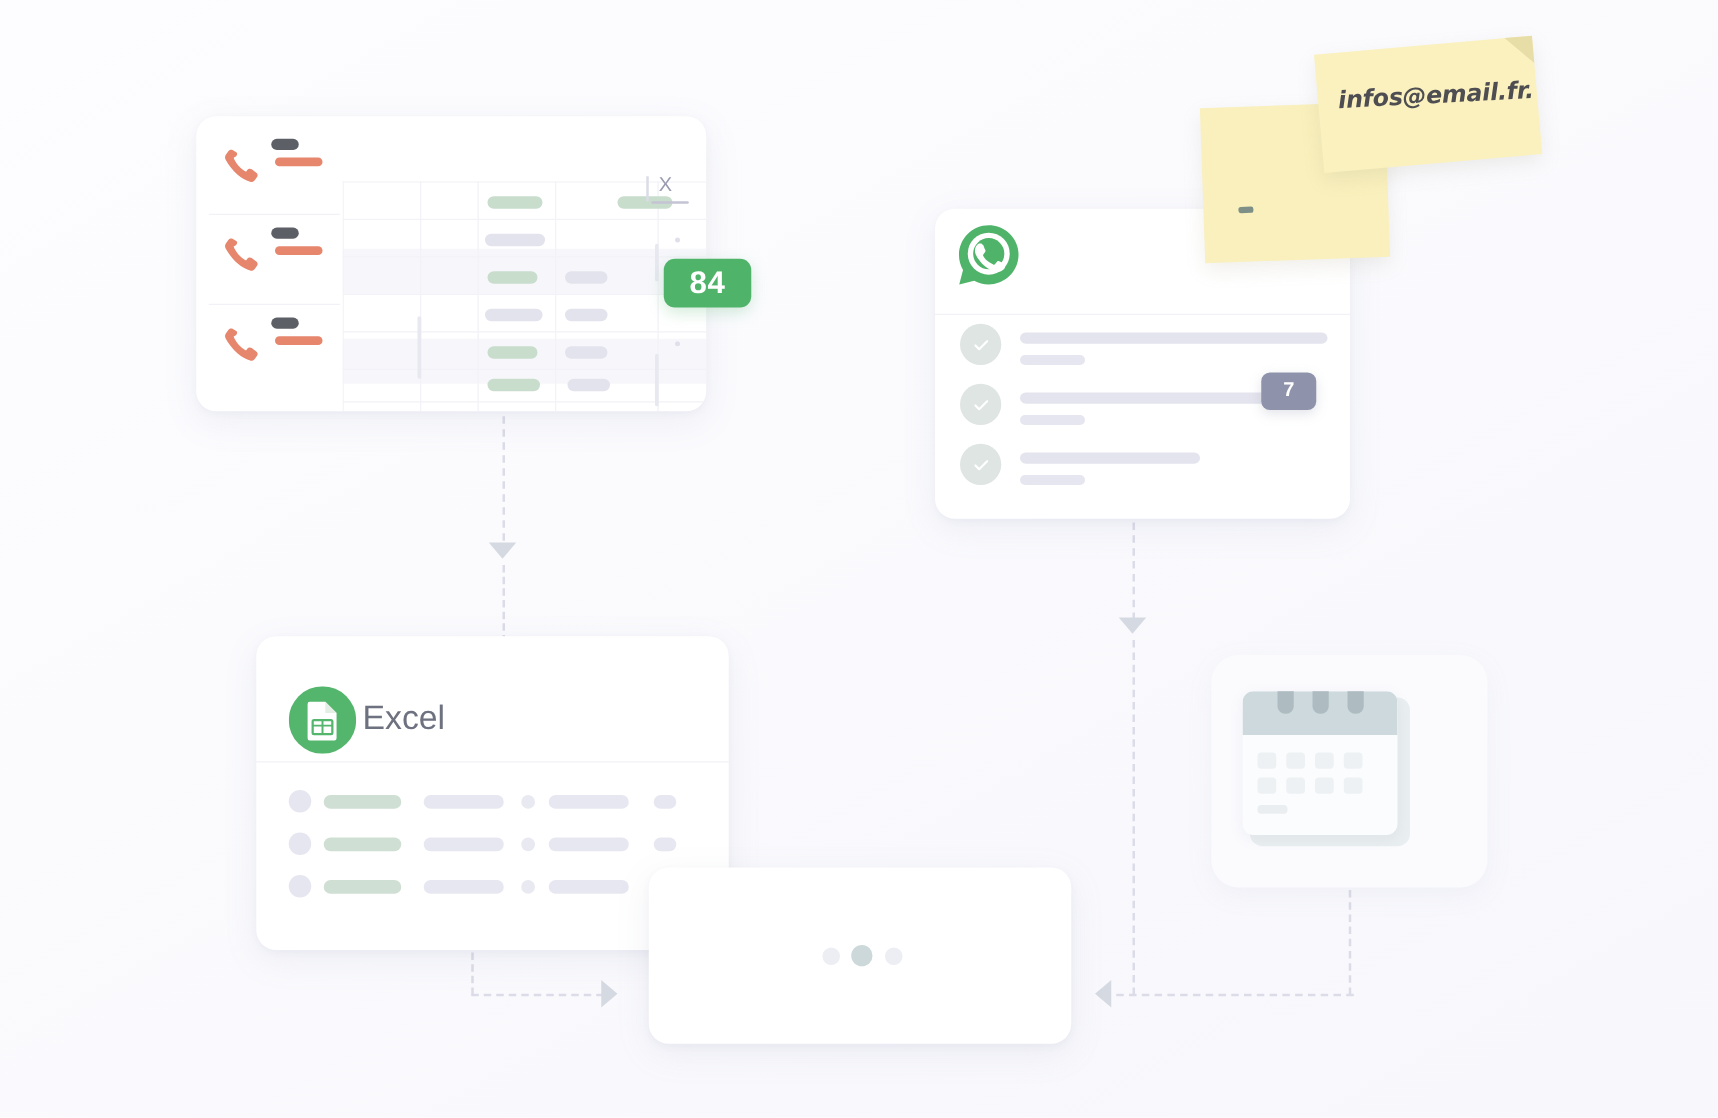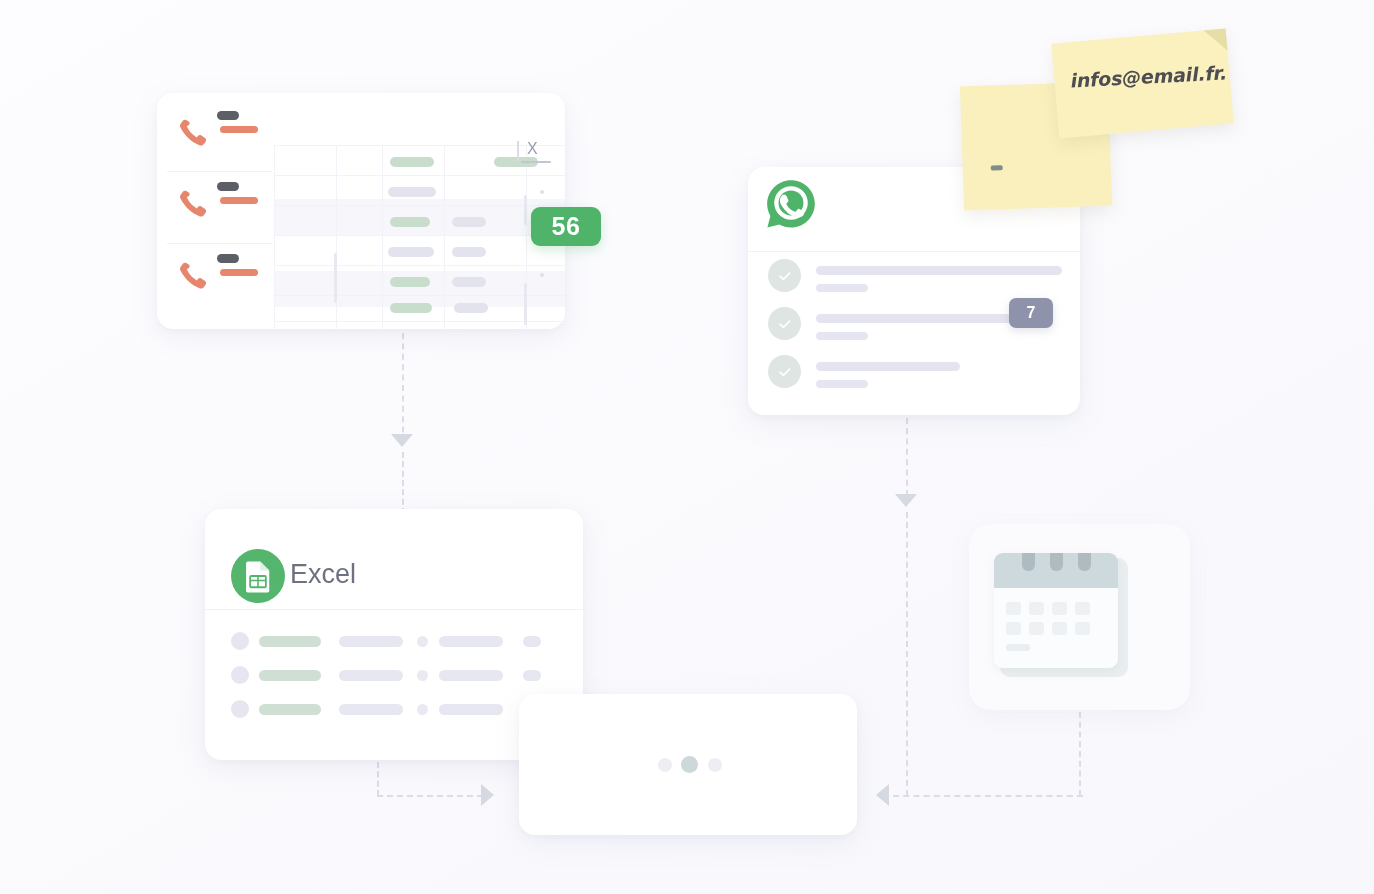--- a/index.html
+++ b/index.html
@@ -305,21 +305,21 @@
       <div class="tbar-v" style="left:60px; top:108px; height:50px;"></div>
       <div class="tbar-v" style="left:250px; top:50px; height:30px;"></div>
       <div class="tbar-v" style="left:250px; top:138px; height:42px;"></div>
     </div>
   </div>
 
   <div class="x-caret"></div>
   <div class="x-mark">X</div>
   <div class="x-underline"></div>
 
-  <div id="badge-56">56</div>
+  <div id="badge-56">84</div>
 
   <div class="card" id="whatsapp-card">
     <div id="wa-logo">
       <svg width="52" height="52" viewBox="0 0 48 48">
         <path d="M24 2C11.9 2 2 11.9 2 24c0 4 1.1 7.8 3 11.1L2.2 45.8l11-2.8c3.2 1.7 6.9 2.7 10.8 2.7 12.1 0 22-9.9 22-22S36.1 2 24 2z" fill="#4fb46a"></path>
         <circle cx="24" cy="23" r="15.5" fill="#ffffff"></circle>
         <circle cx="24" cy="23" r="11.5" fill="#4fb46a"></circle>
         <path d="M19.4 16.4c-.4-.9-.8-.9-1.2-.9h-1c-.4 0-1 .1-1.5.7-.5.6-1.9 1.9-1.9 4.6s2 5.4 2.3 5.7c.3.4 3.8 6.1 9.4 8.3 4.6 1.8 5.6 1.5 6.6 1.4 1-.1 3.2-1.3 3.7-2.6.5-1.3.5-2.3.3-2.6-.1-.2-.5-.4-1-.7s-3.2-1.6-3.7-1.8c-.5-.2-.9-.3-1.2.3-.4.5-1.4 1.8-1.7 2.1-.3.4-.6.4-1.2.1-.5-.3-2.3-.9-4.4-2.7-1.6-1.4-2.7-3.2-3-3.8-.3-.5 0-.8.2-1.1.3-.3.5-.6.8-1 .3-.3.4-.6.6-1 .2-.4.1-.7 0-1-.2-.3-1.2-2.8-1.6-3.8z" fill="#ffffff"></path>
       </svg>
     </div>

